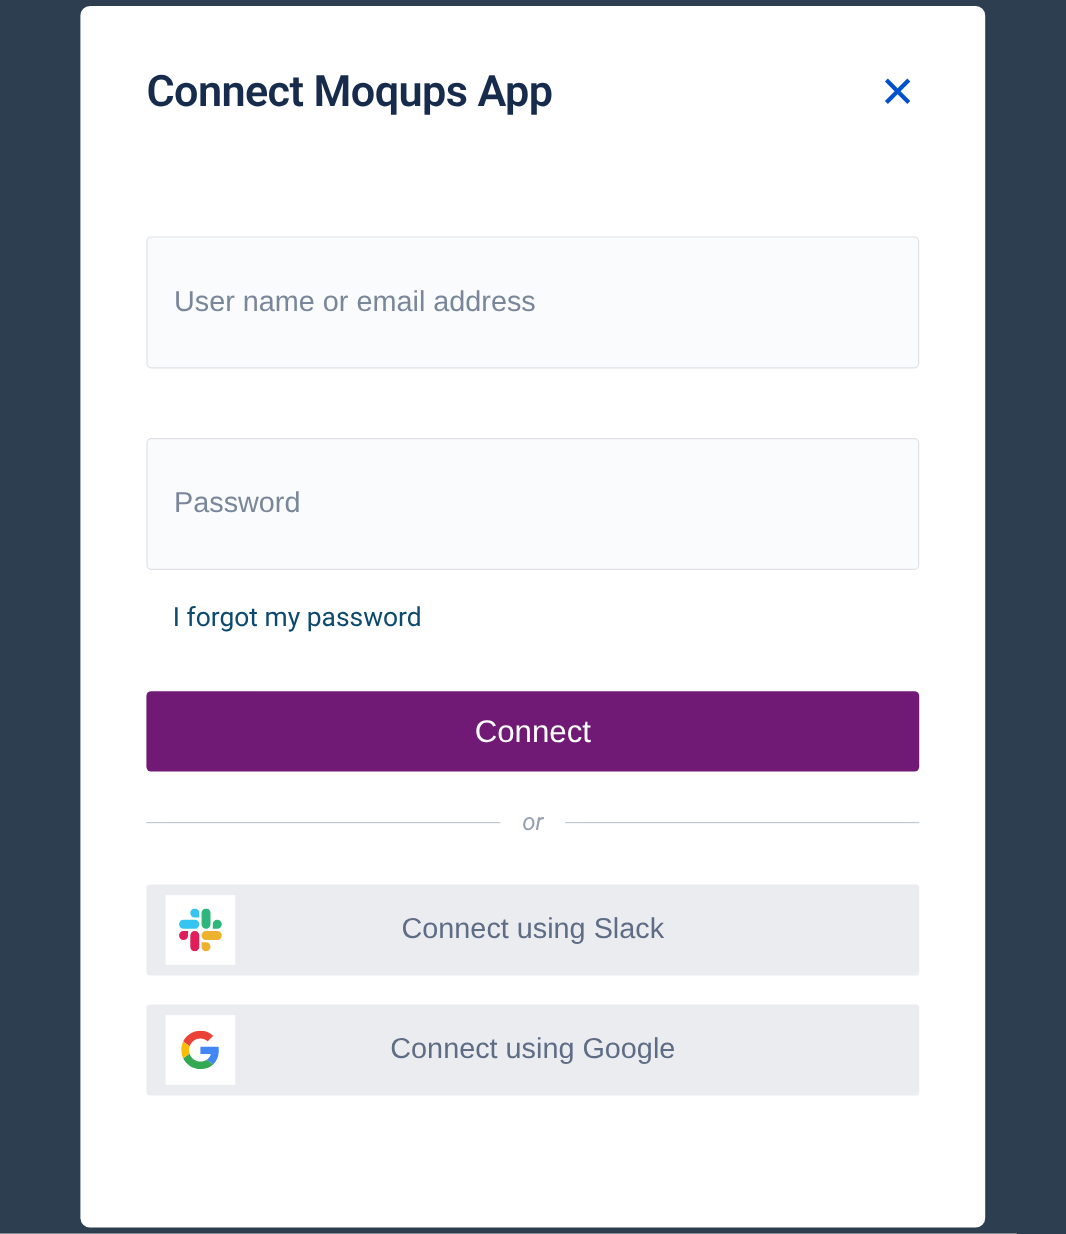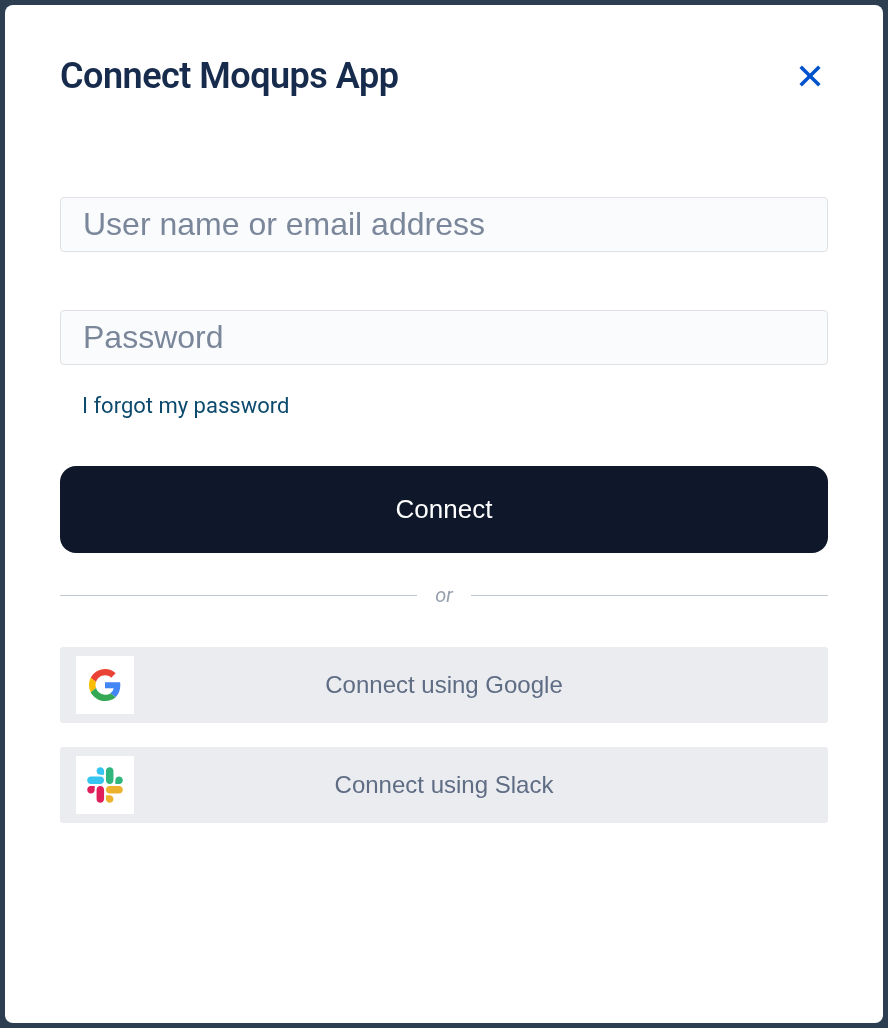--- a/index.html
+++ b/index.html
@@ -12,21 +12,21 @@
       background: #2c3e50;
       width: 888px;
       height: 1028px;
       display: flex;
       align-items: center;
       justify-content: center;
     }
     .modal {
       background: #fff;
       border-radius: 8px;
-      width: 878px;
+      width: 754px;
       height: 1018px;
       padding: 50px 55px;
       position: relative;
     }
     .modal-header {
       display: flex;
       justify-content: space-between;
       align-items: center;
       margin-bottom: 100px;
     }
@@ -44,22 +44,22 @@
       display: flex;
       align-items: center;
       justify-content: center;
     }
     .close-btn svg {
       width: 28px;
       height: 28px;
     }
     .form-input {
       width: 100%;
-      padding: 8px 22px;
-      font-size: 32px;
+      padding: 40px 22px;
+      font-size: 24px;
       border: 1px solid #dfe1e6;
       border-radius: 4px;
       background: #fafbfc;
       color: #172b4d;
       margin-bottom: 48px;
     }
     .form-input::placeholder {
       color: #7a869a;
     }
     .password-wrap {
@@ -73,25 +73,25 @@
       display: inline-block;
       color: #0c4a6e;
       font-size: 22px;
       text-decoration: none;
       cursor: pointer;
       margin-left: 22px;
       margin-bottom: 48px;
     }
     .connect-btn {
       width: 100%;
-      padding: 28px;
-      background: #0f172a;
+      padding: 18px;
+      background: #701a75;
       color: #fff;
       border: none;
-      border-radius: 16px;
+      border-radius: 4px;
       font-size: 26px;
       font-weight: 500;
       cursor: pointer;
       margin-bottom: 30px;
     }
     .divider {
       display: flex;
       align-items: center;
       margin-bottom: 40px;
       gap: 18px;
@@ -157,34 +157,34 @@
   <button class="connect-btn">Connect</button>
 
   <div class="divider">
     <div class="divider-line"></div>
     <span class="divider-text">or</span>
     <div class="divider-line"></div>
   </div>
 
   <button class="social-btn">
     <span class="social-icon-box">
+      <svg width="36" height="36" viewBox="0 0 127 127">
+        <path d="M27.2 80c0 7.3-5.9 13.2-13.2 13.2C6.7 93.2.8 87.3.8 80c0-7.3 5.9-13.2 13.2-13.2h13.2V80zm6.6 0c0-7.3 5.9-13.2 13.2-13.2 7.3 0 13.2 5.9 13.2 13.2v33c0 7.3-5.9 13.2-13.2 13.2-7.3 0-13.2-5.9-13.2-13.2V80z" fill="#E01E5A"></path>
+        <path d="M47 27c-7.3 0-13.2-5.9-13.2-13.2C33.8 6.5 39.7.6 47 .6c7.3 0 13.2 5.9 13.2 13.2V27H47zm0 6.7c7.3 0 13.2 5.9 13.2 13.2 0 7.3-5.9 13.2-13.2 13.2H13.9C6.6 60.1.7 54.2.7 46.9c0-7.3 5.9-13.2 13.2-13.2H47z" fill="#36C5F0"></path>
+        <path d="M99.9 46.9c0-7.3 5.9-13.2 13.2-13.2 7.3 0 13.2 5.9 13.2 13.2 0 7.3-5.9 13.2-13.2 13.2H99.9V46.9zm-6.6 0c0 7.3-5.9 13.2-13.2 13.2-7.3 0-13.2-5.9-13.2-13.2V13.8C66.9 6.5 72.8.6 80.1.6c7.3 0 13.2 5.9 13.2 13.2v33.1z" fill="#2EB67D"></path>
+        <path d="M80.1 99.8c7.3 0 13.2 5.9 13.2 13.2 0 7.3-5.9 13.2-13.2 13.2-7.3 0-13.2-5.9-13.2-13.2V99.8h13.2zm0-6.6c-7.3 0-13.2-5.9-13.2-13.2 0-7.3 5.9-13.2 13.2-13.2h33.1c7.3 0 13.2 5.9 13.2 13.2 0 7.3-5.9 13.2-13.2 13.2H80.1z" fill="#ECB22E"></path>
+      </svg>
+    </span>
+    <span>Connect using Slack</span>
+  </button>
+
+  <button class="social-btn">
+    <span class="social-icon-box">
       <svg width="32" height="32" viewBox="0 0 48 48">
         <path fill="#EA4335" d="M24 9.5c3.54 0 6.71 1.22 9.21 3.6l6.85-6.85C35.9 2.38 30.47 0 24 0 14.62 0 6.51 5.38 2.56 13.22l7.98 6.19C12.43 13.72 17.74 9.5 24 9.5z"></path>
         <path fill="#4285F4" d="M46.98 24.55c0-1.57-.15-3.09-.38-4.55H24v9.02h12.94c-.58 2.96-2.26 5.48-4.78 7.18l7.73 6c4.51-4.18 7.09-10.36 7.09-17.65z"></path>
         <path fill="#FBBC05" d="M10.53 28.59c-.48-1.45-.76-2.99-.76-4.59s.27-3.14.76-4.59l-7.98-6.19C.92 16.46 0 20.12 0 24c0 3.88.92 7.54 2.56 10.78l7.97-6.19z"></path>
         <path fill="#34A853" d="M24 48c6.48 0 11.93-2.13 15.89-5.81l-7.73-6c-2.15 1.45-4.92 2.3-8.16 2.3-6.26 0-11.57-4.22-13.47-9.91l-7.98 6.19C6.51 42.62 14.62 48 24 48z"></path>
       </svg>
     </span>
     <span>Connect using Google</span>
   </button>
-
-  <button class="social-btn">
-    <span class="social-icon-box">
-      <svg width="36" height="36" viewBox="0 0 127 127">
-        <path d="M27.2 80c0 7.3-5.9 13.2-13.2 13.2C6.7 93.2.8 87.3.8 80c0-7.3 5.9-13.2 13.2-13.2h13.2V80zm6.6 0c0-7.3 5.9-13.2 13.2-13.2 7.3 0 13.2 5.9 13.2 13.2v33c0 7.3-5.9 13.2-13.2 13.2-7.3 0-13.2-5.9-13.2-13.2V80z" fill="#E01E5A"></path>
-        <path d="M47 27c-7.3 0-13.2-5.9-13.2-13.2C33.8 6.5 39.7.6 47 .6c7.3 0 13.2 5.9 13.2 13.2V27H47zm0 6.7c7.3 0 13.2 5.9 13.2 13.2 0 7.3-5.9 13.2-13.2 13.2H13.9C6.6 60.1.7 54.2.7 46.9c0-7.3 5.9-13.2 13.2-13.2H47z" fill="#36C5F0"></path>
-        <path d="M99.9 46.9c0-7.3 5.9-13.2 13.2-13.2 7.3 0 13.2 5.9 13.2 13.2 0 7.3-5.9 13.2-13.2 13.2H99.9V46.9zm-6.6 0c0 7.3-5.9 13.2-13.2 13.2-7.3 0-13.2-5.9-13.2-13.2V13.8C66.9 6.5 72.8.6 80.1.6c7.3 0 13.2 5.9 13.2 13.2v33.1z" fill="#2EB67D"></path>
-        <path d="M80.1 99.8c7.3 0 13.2 5.9 13.2 13.2 0 7.3-5.9 13.2-13.2 13.2-7.3 0-13.2-5.9-13.2-13.2V99.8h13.2zm0-6.6c-7.3 0-13.2-5.9-13.2-13.2 0-7.3 5.9-13.2 13.2-13.2h33.1c7.3 0 13.2 5.9 13.2 13.2 0 7.3-5.9 13.2-13.2 13.2H80.1z" fill="#ECB22E"></path>
-      </svg>
-    </span>
-    <span>Connect using Slack</span>
-  </button>
 </div>
 
 </body></html>

